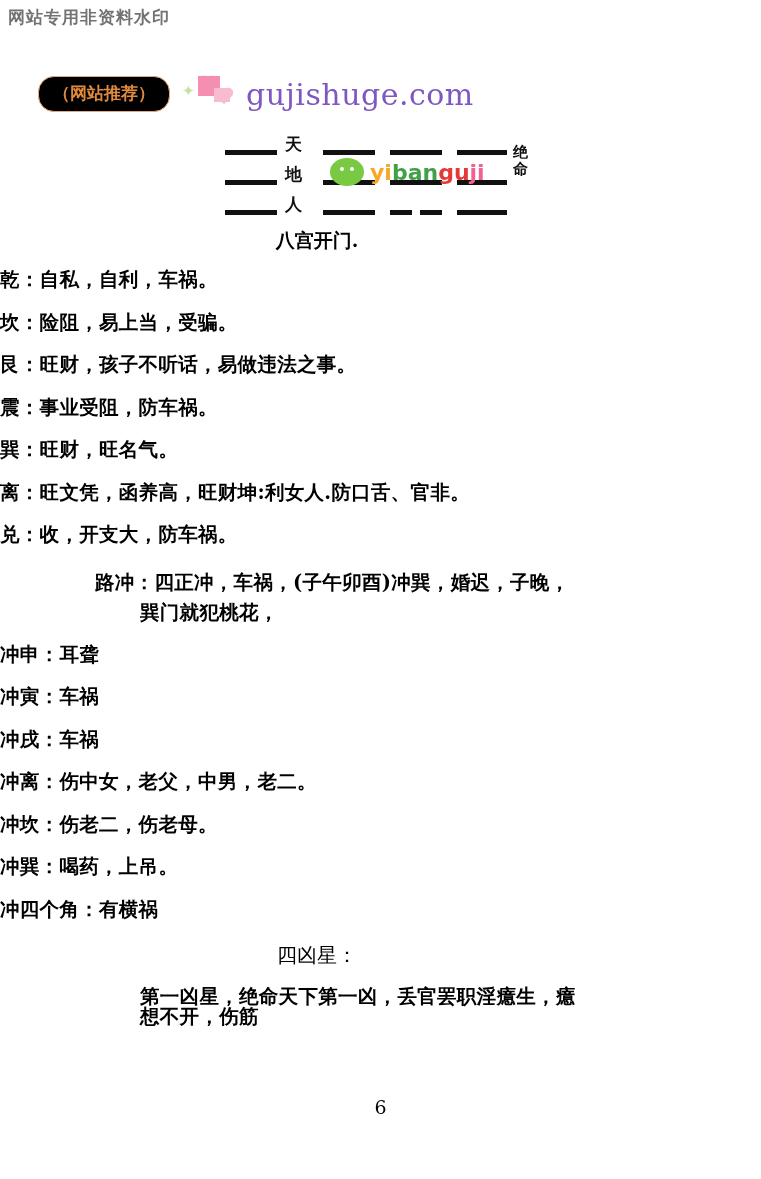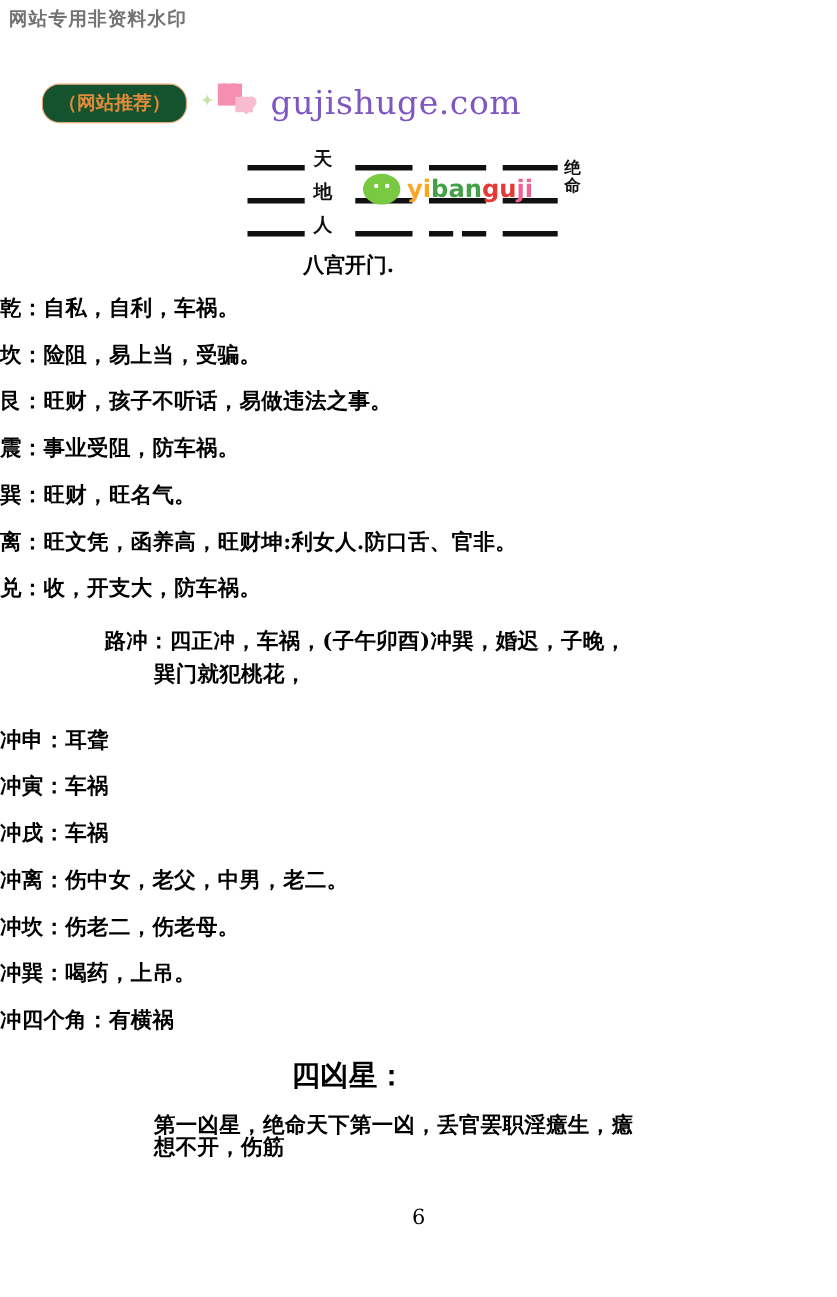--- a/index.html
+++ b/index.html
@@ -37,21 +37,21 @@
     gap: 10px;
   }
   .banner-pill {
     border: 1px solid #e8a97a;
     border-radius: 16px;
     padding: 5px 14px 6px;
     font-size: 17px;
     color: #e08a3c;
     font-weight: 700;
     white-space: nowrap;
-    background: #14532d;
+    background: #000000;
   }
   .banner-hearts {
     position: relative;
     width: 56px;
     height: 44px;
   }
   .heart {
     position: absolute;
     width: 20px;
     height: 18px;
@@ -183,26 +183,26 @@
     line-height: 1.0;
     margin: 0 0 23px 0;
     padding-right: 55px;
     font-weight: 700;
     letter-spacing: 0.3px;
   }
   .para.wrap {
     padding-left: 140px;
     text-indent: -45px;
     line-height: 1.55;
-    margin-bottom: 35px;
+    margin-bottom: 17px;
   }
   .section-center {
     text-align: center;
-    font-size: 26px;
-    font-weight: 700;
+    font-size: 20px;
+    font-weight: 400;
     margin: 12px 0 18px 0;
   }
   .para.lastline {
     padding-left: 140px;
     padding-right: 40px;
   }
 
   .page-number {
     position: absolute;
     left: 0;

